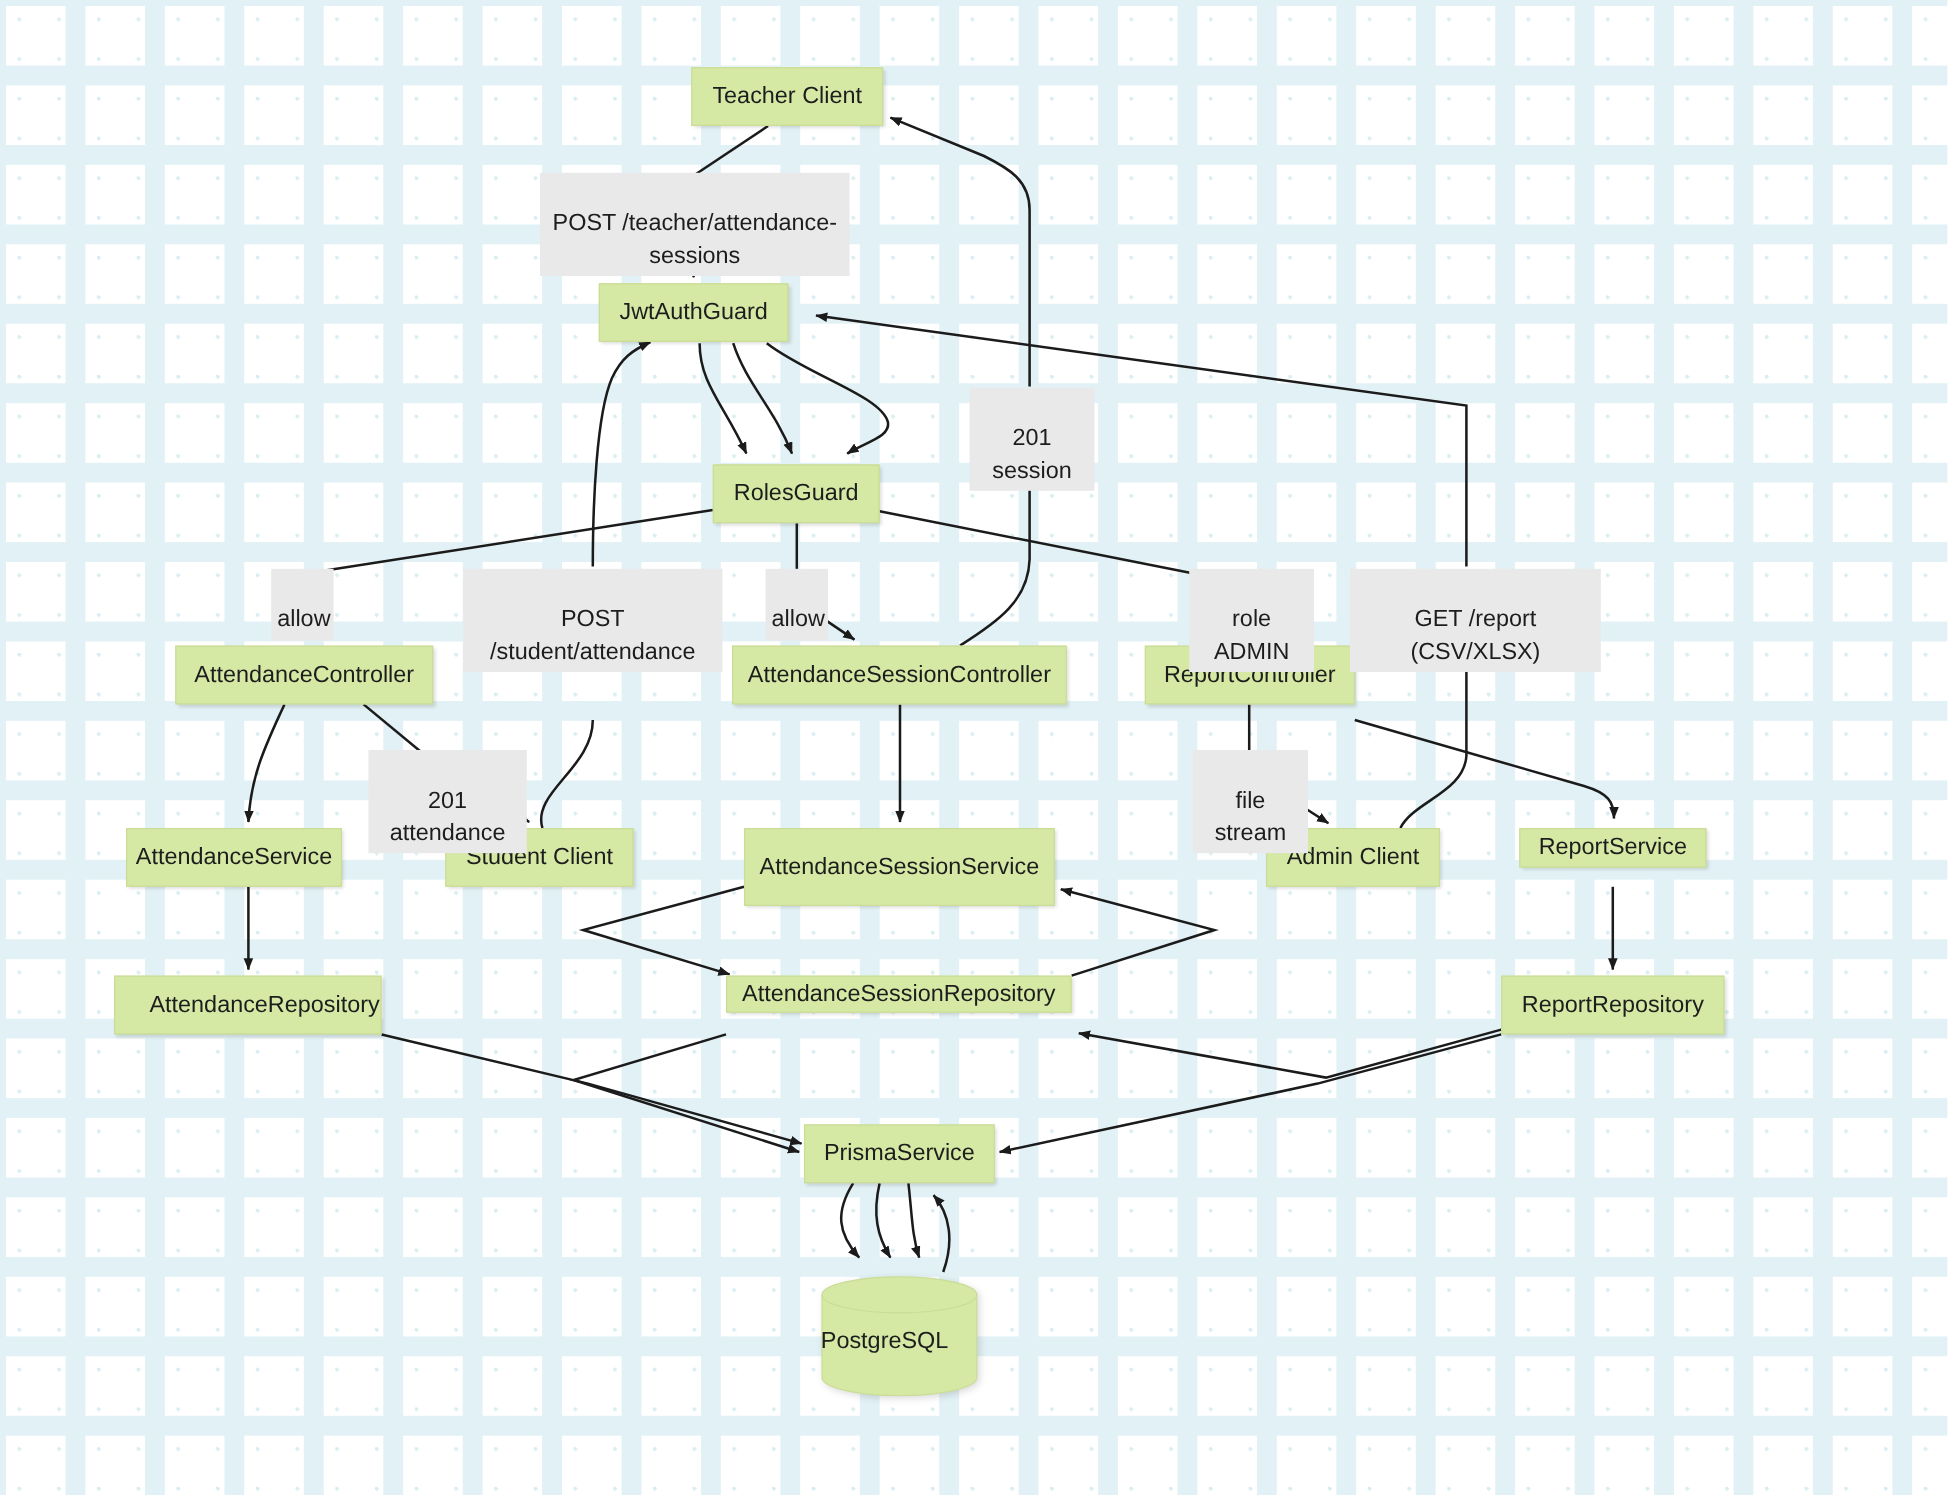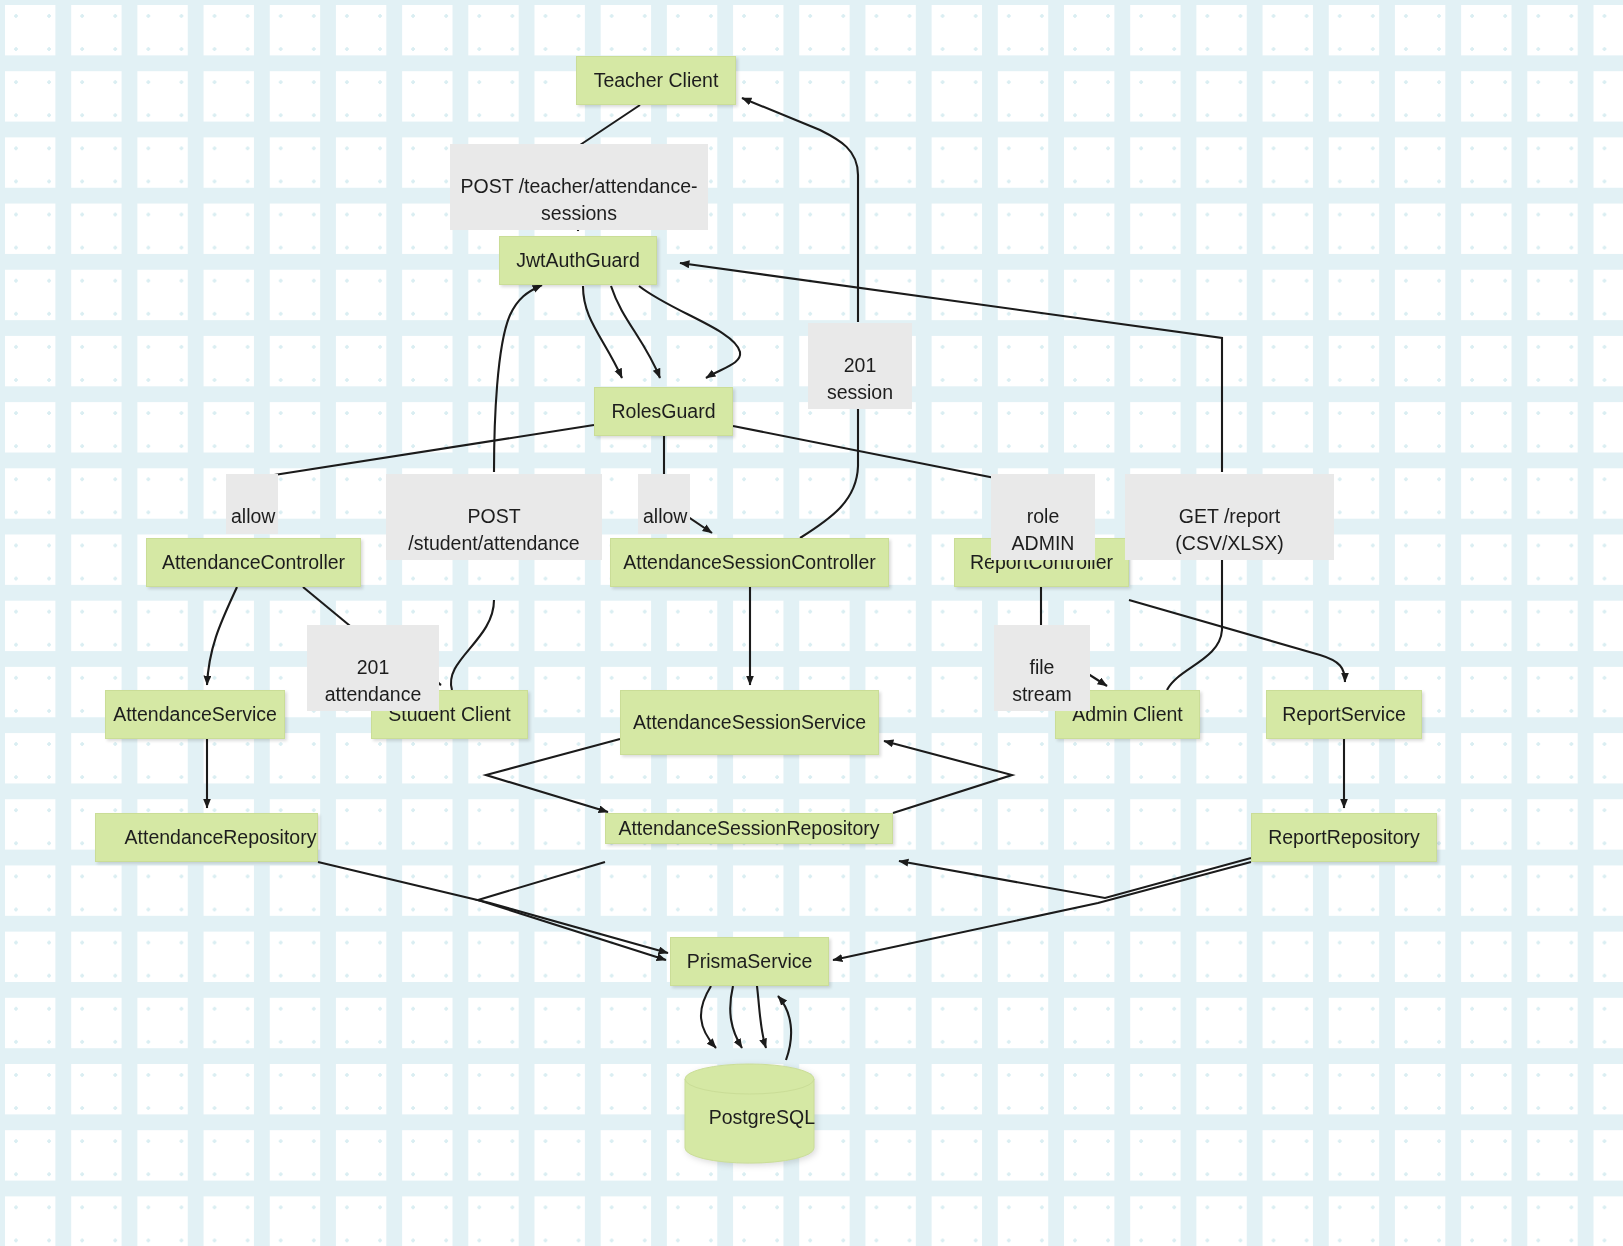--- a/index.html
+++ b/index.html
@@ -47,21 +47,21 @@
   }
   .db {
     position: absolute;
     z-index: 3;
   }
   .db .dbtext {
     position: absolute;
     left: 0; right: 0;
     top: 50%;
     transform: translateY(-35%);
-    text-align: right;
+    text-align: left;
     font-size: 19.5px;
     color: #1d1d1d;
   }
   .elabel {
     position: absolute;
     background: #e9e9e9;
     color: #1d1d1d;
     font-size: 19.5px;
     line-height: 1.35;
     padding: 3px 5px 4px 5px;
@@ -173,21 +173,21 @@
   </div>
 
   <div class="node" style="left:620px;top:690px;width:259px;height:65px;">
     <span>AttendanceSessionService</span>
   </div>
 
   <div class="node" style="left:1055px;top:690px;width:145px;height:49px;">
     <span>Admin Client</span>
   </div>
 
-  <div class="node" style="left:1266px;top:690px;width:156px;height:49px;">
+  <div class="node" style="left:1266px;top:690px;width:156px;height:33px;">
     <span>ReportService</span>
   </div>
 
   <div class="node" style="left:95px;top:813px;width:223px;height:49px;padding-left:28px;">
     <span>AttendanceRepository</span>
   </div>
 
   <div class="node" style="left:605px;top:813px;width:288px;height:31px;">
     <span>AttendanceSessionRepository</span>
   </div>

